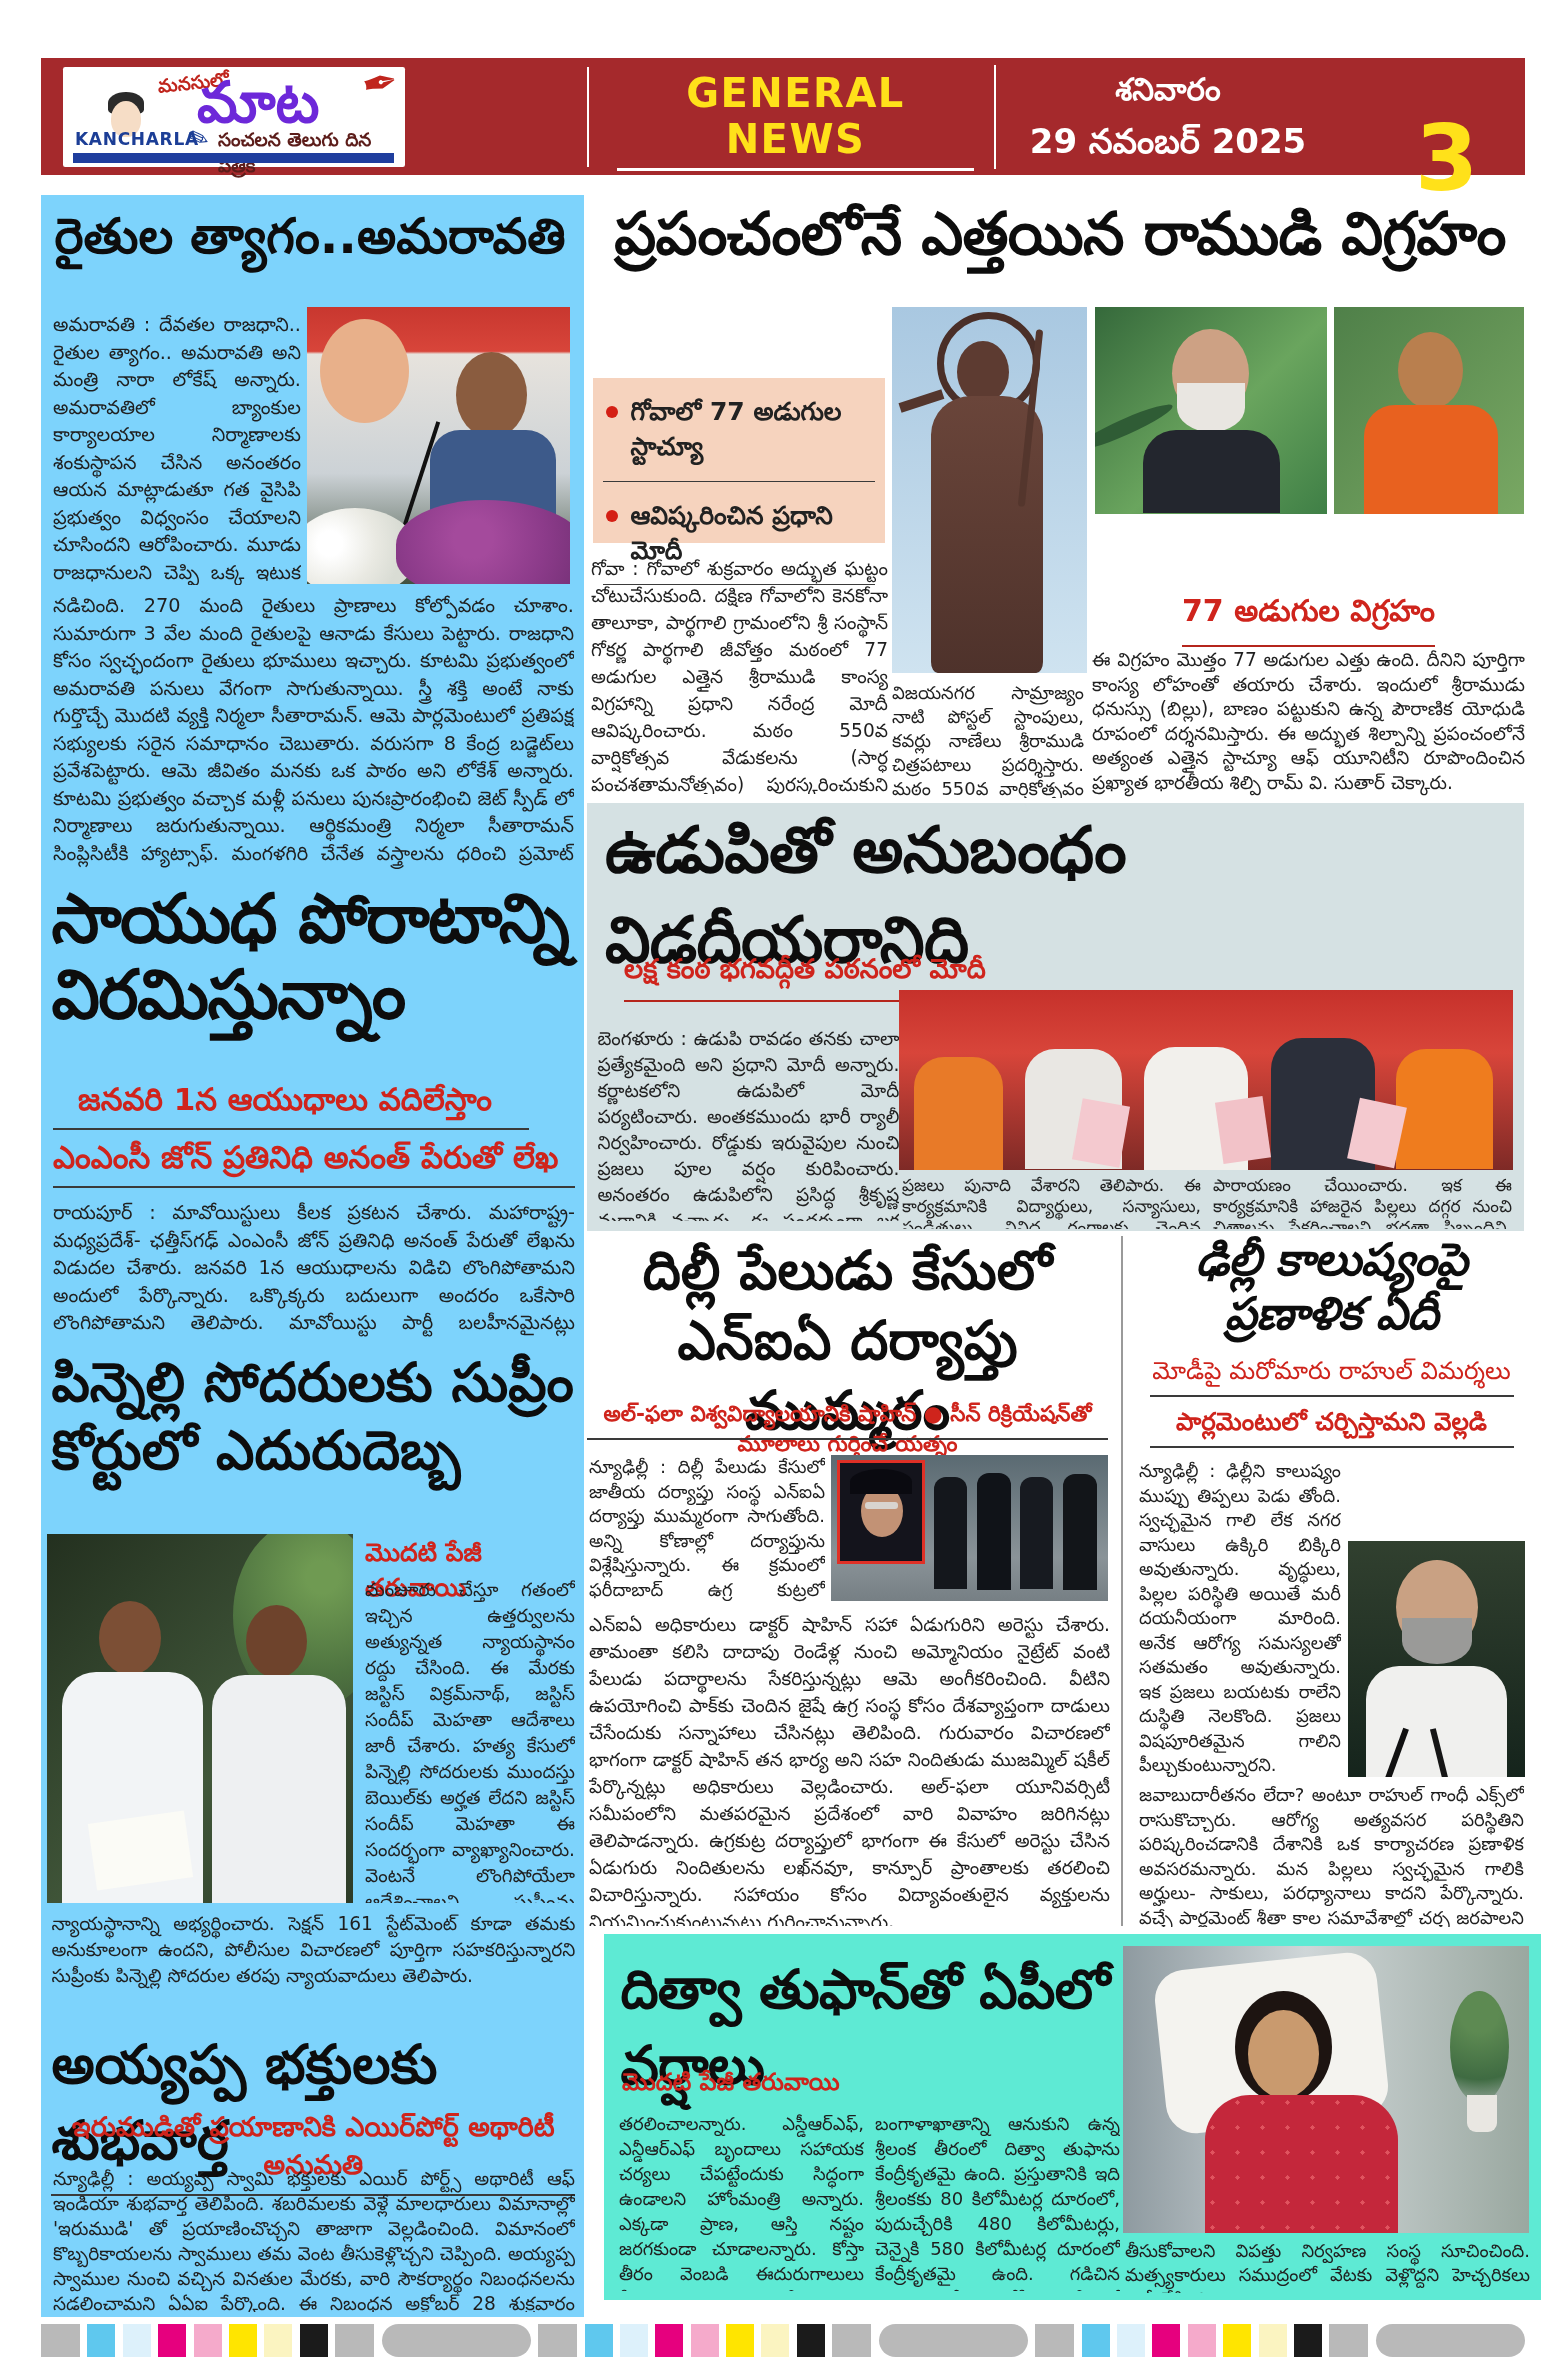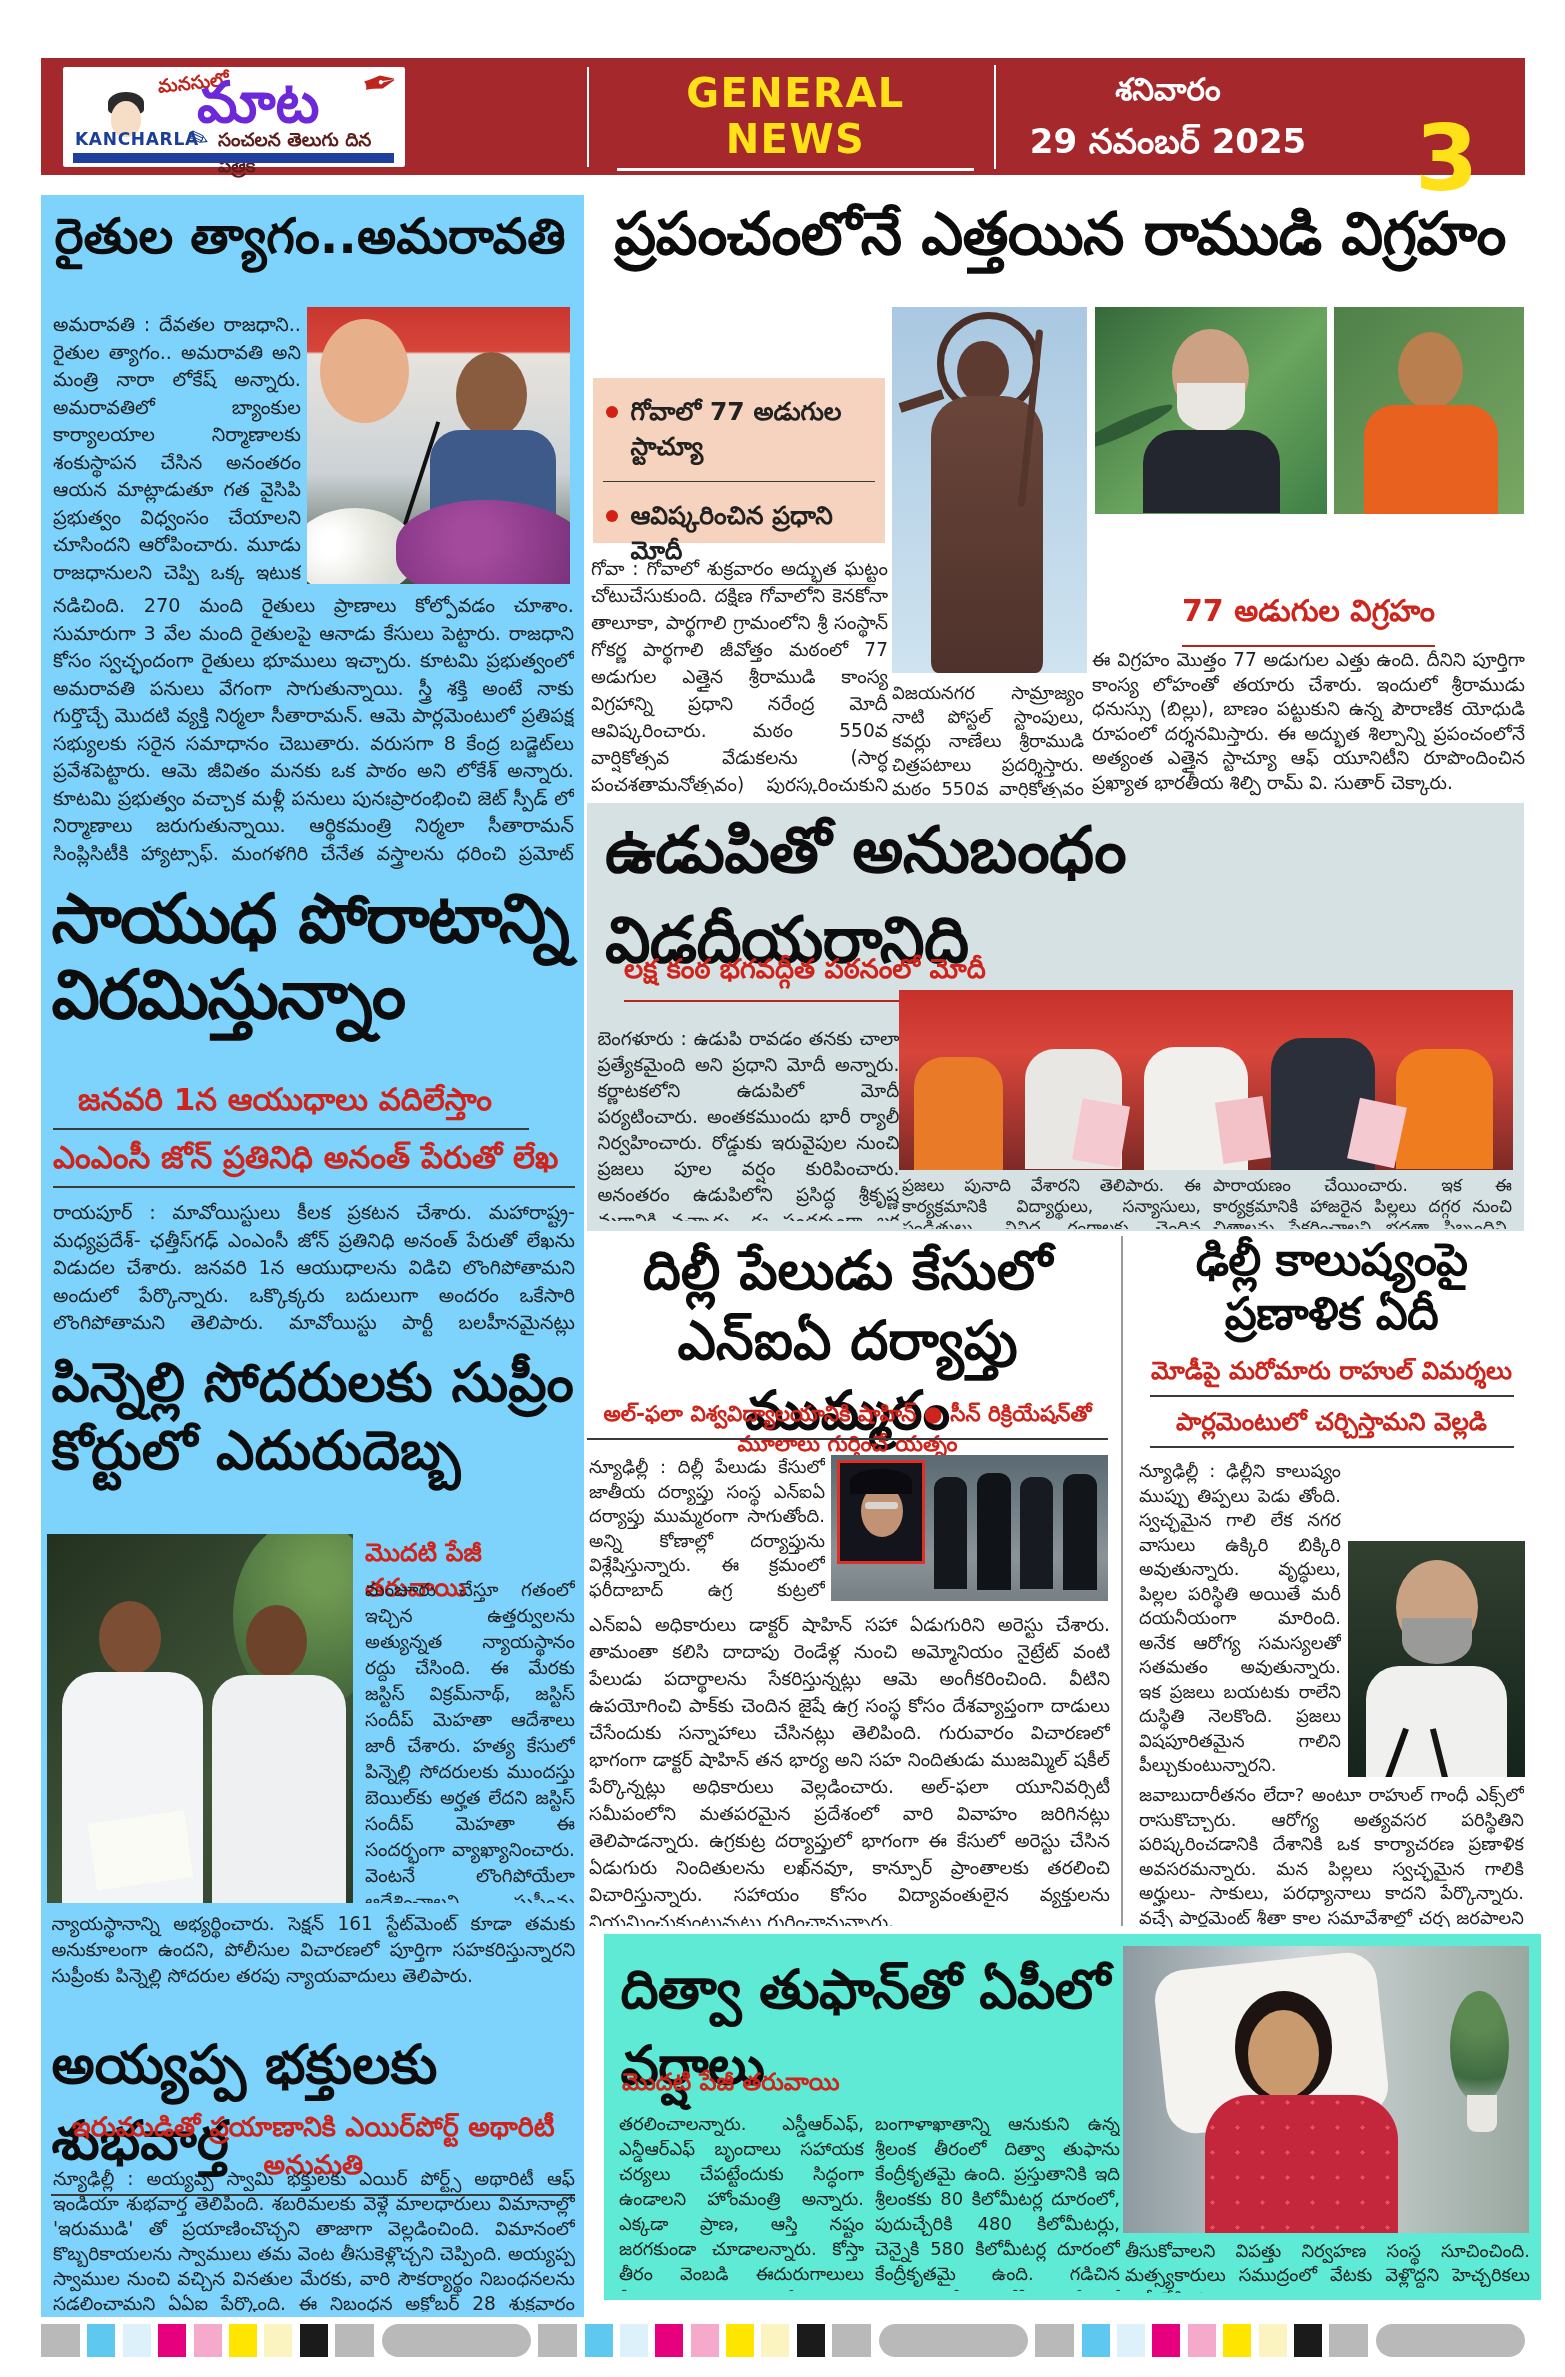--- a/index.html
+++ b/index.html
@@ -77,22 +77,22 @@
   
   #nia-headline{left:587px;top:1236px;width:521px;text-align:center;font-size:54px;line-height:1.3;}
   #nia-sub{left:587px;top:1401px;width:521px;text-align:center;font-size:21.6px;font-weight:bold;}
   #nia-rule{left:587px;top:1438px;width:521px;height:1.5px;}
   #nia-body1{left:589px;top:1455px;width:236px;height:150px;font-size:18px;line-height:24.5px;}
   #ph-nia{left:831px;top:1455px;width:277px;height:146px;}
   #nia-inset{position:absolute;left:6px;top:4.5px;width:82px;height:98px;border:3px solid #e03026;background:#14141c;overflow:hidden;}
   #nia-body2{left:589px;top:1611px;width:521px;height:315px;font-size:18.6px;line-height:27px;}
   #divider-v{left:1121px;top:1236px;width:1.5px;height:690px;background:#9a9a9a;}
   
-  #rah-headline{left:1139px;top:1233px;width:385px;text-align:center;font-size:45px;line-height:1.2;letter-spacing:-0.7px;}
-  #rah-sub1{left:1139px;top:1356px;width:385px;text-align:center;font-size:24.5px;font-weight:bold;}
+  #rah-headline{left:1139px;top:1233px;width:385px;text-align:center;font-size:45px;line-height:1.2;letter-spacing:-0.7px;font-style:italic;}
+  #rah-sub1{left:1139px;top:1356px;width:385px;text-align:center;font-size:24.5px;font-weight:normal;}
   #rah-rule1{left:1150px;top:1395px;width:364px;height:1.5px;}
   #rah-sub2{left:1139px;top:1407px;width:385px;text-align:center;font-size:24.5px;font-weight:bold;}
   #rah-rule2{left:1150px;top:1446px;width:364px;height:1.5px;}
   #rah-body1{left:1139px;top:1459px;width:202px;height:318px;font-size:18px;line-height:24.5px;}
   #ph-rahul{left:1348px;top:1541px;width:177px;height:236px;}
   #rah-body2{left:1139px;top:1783px;width:385px;height:144px;font-size:18px;line-height:24.5px;}
   
   #ditwa-box{left:604px;top:1934px;width:937px;height:366px;background:#5eead4;}
   #dit-headline{left:16.4px;top:24px;width:535px;font-size:54px;letter-spacing:-0.7px;}
   #dit-cont{left:18px;top:134px;font-size:24px;font-weight:bold;}

